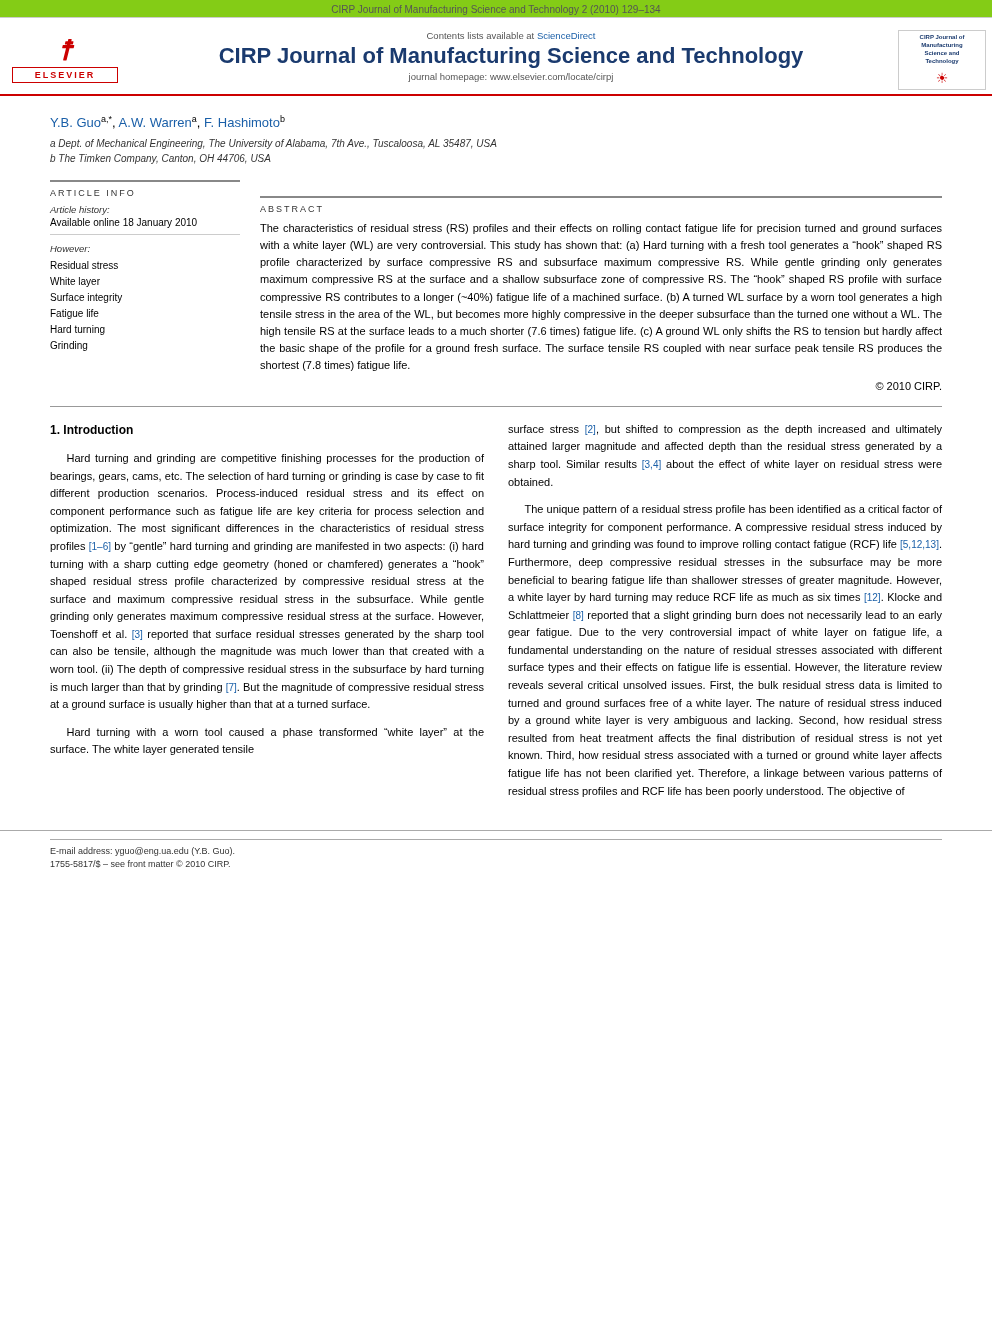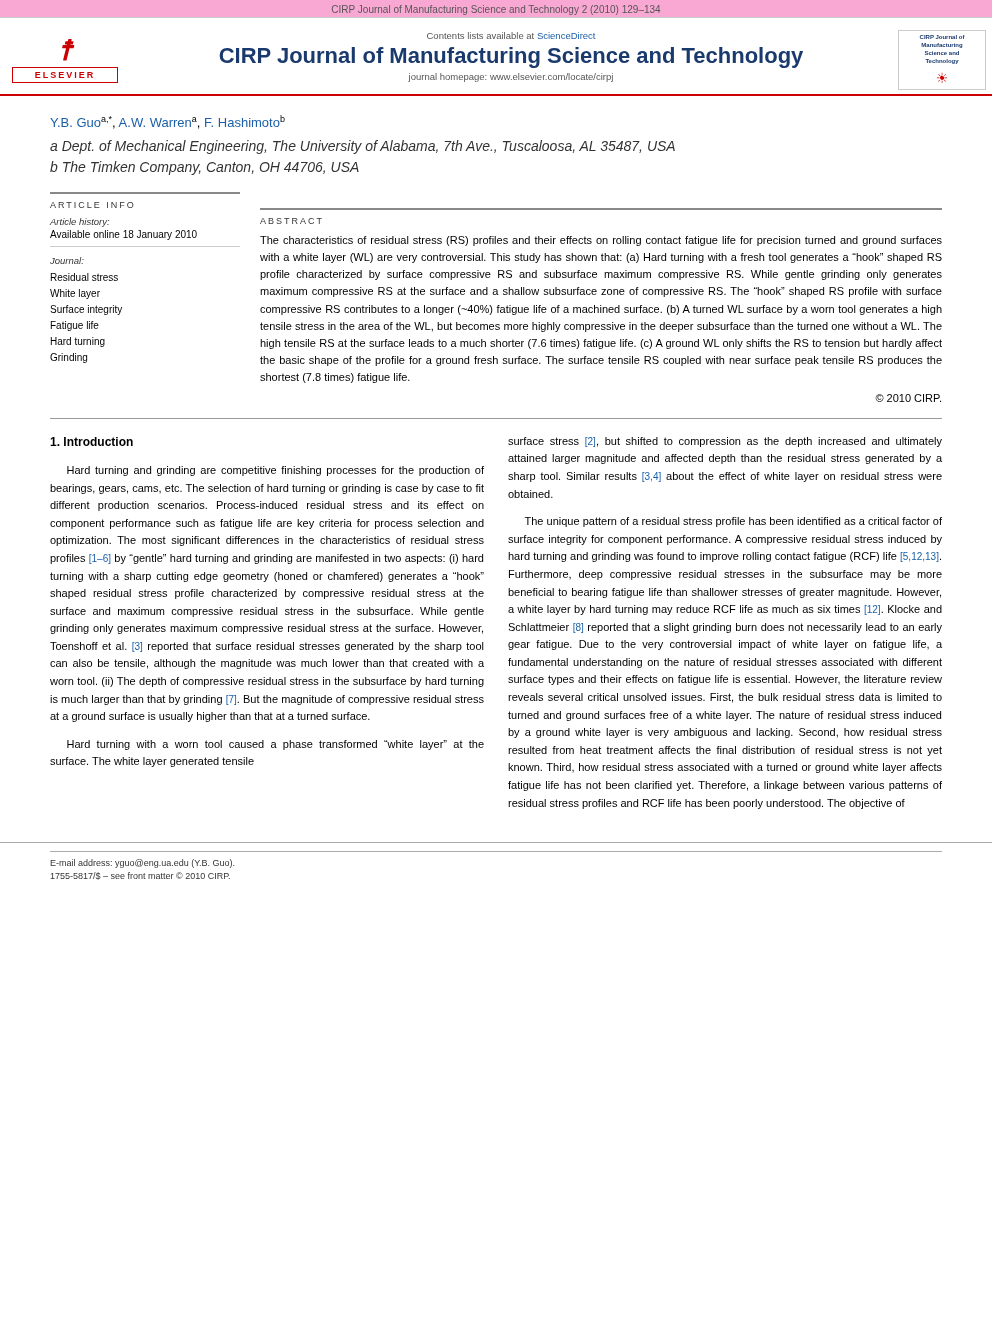--- a/index.html
+++ b/index.html
@@ -12,21 +12,21 @@
     .page {
       width: 992px;
       min-height: 1323px;
       background: #fff;
       margin: 0 auto;
       padding: 0;
       position: relative;
     }
     
     .top-bar {
-      background: #f9a8d4;
+      background: #84cc16;
       text-align: center;
       font-size: 10px;
       color: #555;
       padding: 4px 0 2px;
       border-bottom: 1px solid #ccc;
       font-family: Arial, sans-serif;
     }
     
     .journal-header {
       display: flex;
@@ -122,21 +122,21 @@
     .authors {
       font-size: 13px;
       margin-bottom: 6px;
       font-family: Arial, sans-serif;
     }
     .authors sup {
       font-size: 9px;
     }
     
     .affiliations {
-      font-size: 14px;
+      font-size: 10px;
       color: #333;
       margin-bottom: 14px;
       font-style: italic;
       font-family: Arial, sans-serif;
       line-height: 1.5;
     }
     
     .two-col {
       display: flex;
       gap: 20px;
@@ -310,21 +310,21 @@
 
     <div class="two-col">
 
       <div class="col-left">
         <div class="section-header">ARTICLE INFO</div>
         <div class="article-info-row">
           <div class="article-info-label">Article history:</div>
           <div class="article-info-value">Available online 18 January 2010</div>
         </div>
         <div class="keywords-section">
-          <div class="kw-label">Journal:</div>
+          <div class="kw-label">However:</div>
           <div class="keyword-item">Residual stress</div>
           <div class="keyword-item">White layer</div>
           <div class="keyword-item">Surface integrity</div>
           <div class="keyword-item">Fatigue life</div>
           <div class="keyword-item">Hard turning</div>
           <div class="keyword-item">Grinding</div>
         </div>
       </div>
 
       <div class="col-right">

